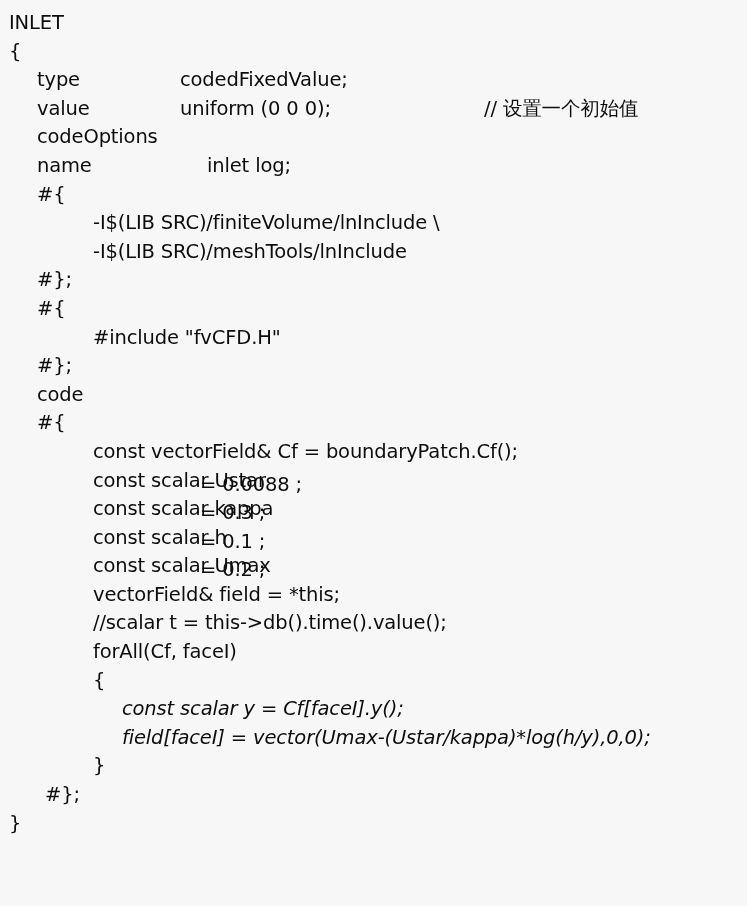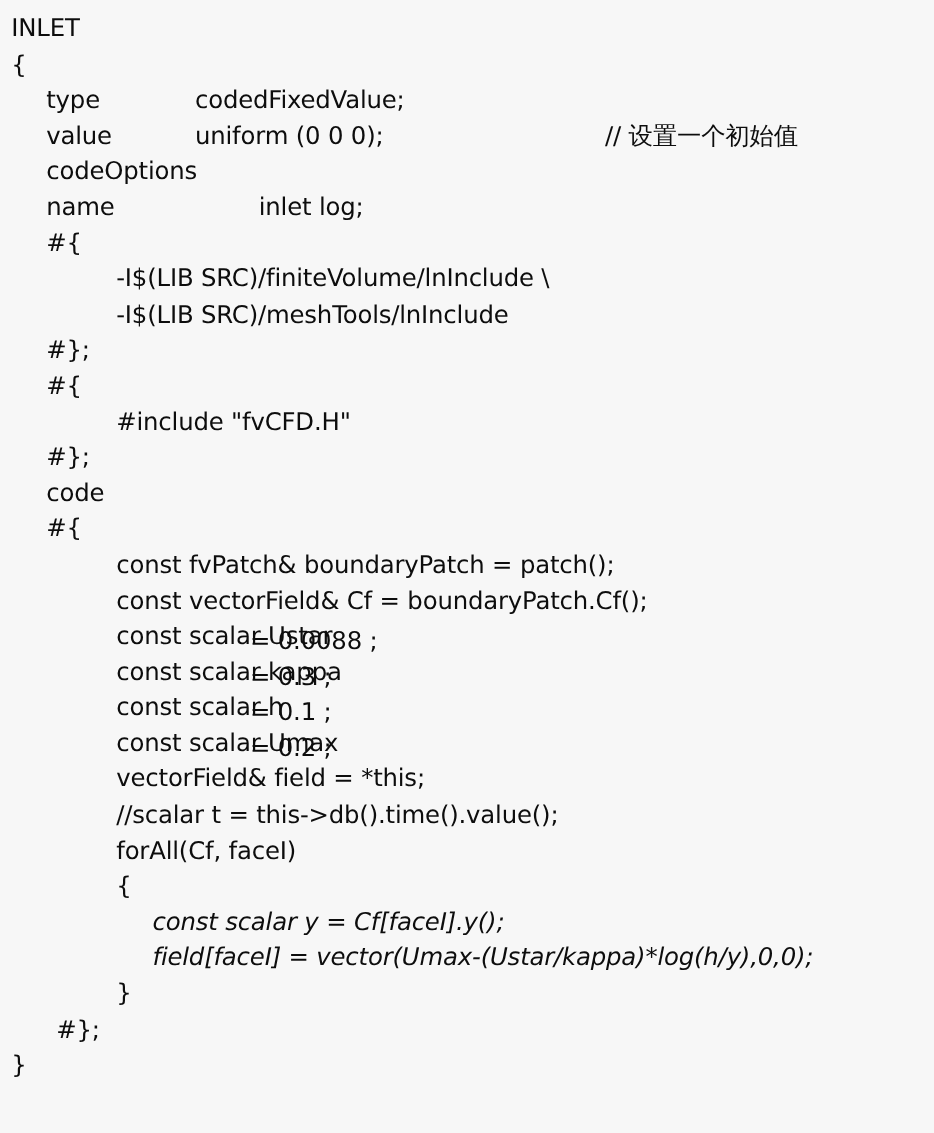--- a/index.html
+++ b/index.html
@@ -48,21 +48,21 @@
   .ind-2 { padding-left: 45px; }
   .ind-3 { padding-left: 93px; }
   .ind-4 { padding-left: 122px; font-style: italic; }
 
   
   .kv {
     position: relative;
   }
   .val-col {
     position: absolute;
-    left: 156px;
+    left: 180px;
     top: 0;
   }
   .val-col-wide {
     position: absolute;
     left: 207px;
     top: 0;
   }
   .comment-col {
     position: absolute;
     left: 484px;
@@ -110,21 +110,20 @@
     <div class="code-line ind-1"><span>#{</span></div>
 
     <div class="code-line ind-3"><span>#include "fvCFD.H"</span></div>
 
     <div class="code-line ind-1"><span>#};</span></div>
 
     <div class="code-line ind-1"><span>code</span></div>
 
     <div class="code-line ind-1"><span>#{</span></div>
 
-    <div class="code-line ind-3"><span>const fvPatch&amp; boundaryPatch = patch();</span></div>
 
     <div class="code-line ind-3"><span>const vectorField&amp; Cf = boundaryPatch.Cf();</span></div>
 
     <div class="code-line ind-3 assign"><span>const scalar Ustar</span><span class="eq-col">= 0.0088 ;</span></div>
 
     <div class="code-line ind-3 assign"><span>const scalar kappa</span><span class="eq-col">= 0.3 ;</span></div>
 
     <div class="code-line ind-3 assign"><span>const scalar h</span><span class="eq-col">= 0.1 ;</span></div>
 
     <div class="code-line ind-3 assign"><span>const scalar Umax</span><span class="eq-col">= 0.2 ;</span></div>

